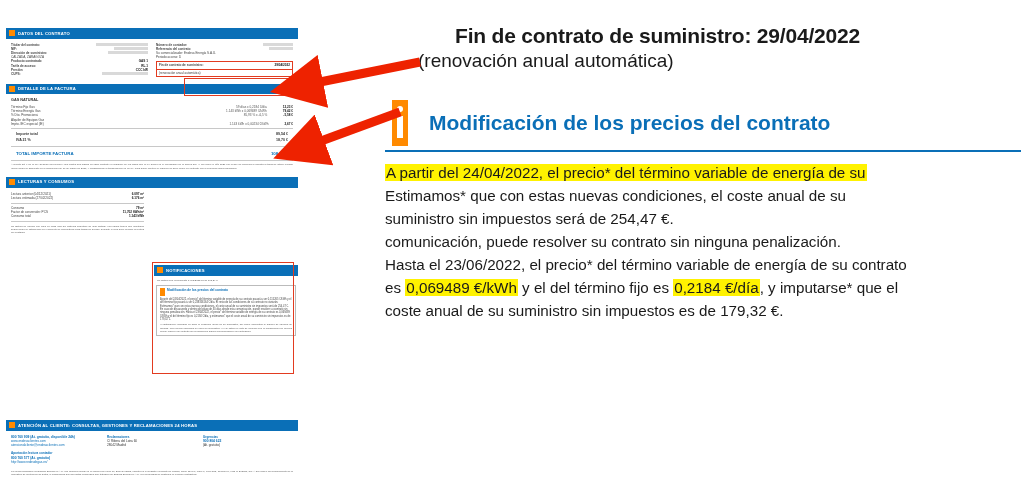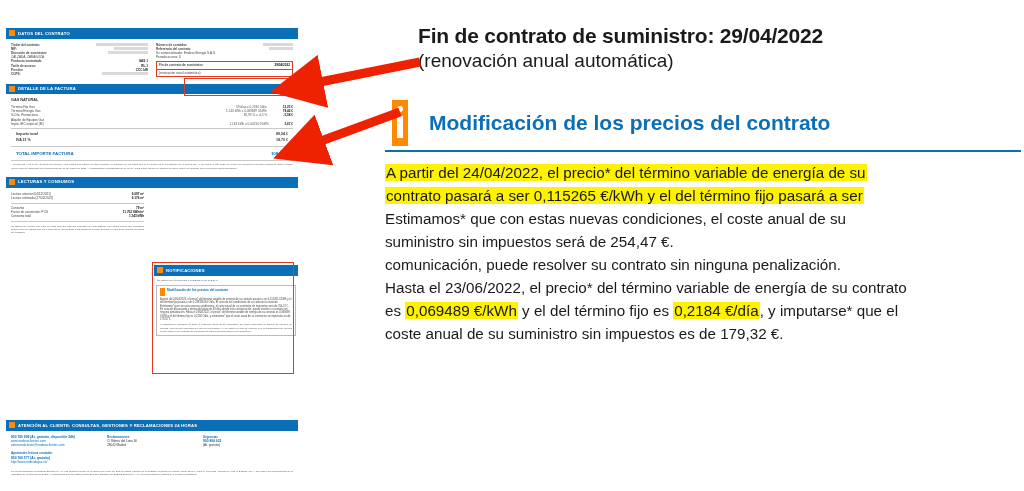--- a/index.html
+++ b/index.html
@@ -52,21 +52,21 @@
 
   
   .cs-line { display:flex; gap:6px; }
   .cs-col { flex:1; }
   .phone { font-weight:bold; color:#0a6fb7; font-size:3.3px; }
 
   
   #endblock {
     position:absolute; left:418px; top:24px; width:600px;
   }
-  #endblock .l1 { font-size:21px; font-weight:bold; color:#1a1a1a; letter-spacing:-.2px; }
+  #endblock .l1 { font-size:21px; font-weight:bold; color:#1a1a1a; letter-spacing:-.2px;margin-left:37px; }
   #endblock .l1 .date { font-weight:bold; }
   #endblock .l2 { font-size:19px; color:#1a1a1a; margin-top:2px; }
 
   
   #pricepanel {
     position:absolute; left:385px; top:100px; width:636px;
   }
   #panelhdr {
     display:flex; align-items:center; gap:14px;
     border-bottom:2px solid #0a6fb7; padding-bottom:4px;
@@ -303,21 +303,20 @@
   <div id="panelhdr">
     <span class="ico">
       <span class="bar"></span>
         <span class="dot"></span>
         <span class="stem"></span>
     </span>
     <h1>Modificación de los precios del contrato</h1>
   </div>
   <div id="panelbody">
     <p><mark>A partir del 24/04/2022, el precio* del término variable de energía de su</mark></p>
-    <p><mark><span>contrato pasará a ser </span><span>0,115265 €/kWh</span><span> y el del término fijo pasará a ser</span></mark></p>
     <p>Estimamos* que con estas nuevas condiciones, el coste anual de su</p>
     <p>suministro sin impuestos será de 254,47 €.</p>
     <p>comunicación, puede resolver su contrato sin ninguna penalización.</p>
     <p>Hasta el 23/06/2022, el precio* del término variable de energía de su contrato</p>
     <p>
       <span>es </span><mark>0,069489 €/kWh</mark><span> y el del término fijo es </span><mark>0,2184 €/día</mark><span>, y imputarse* que el</span>
     </p>
     <p>coste anual de su suministro sin impuestos es de 179,32 €.</p>
   </div>
 </div>

